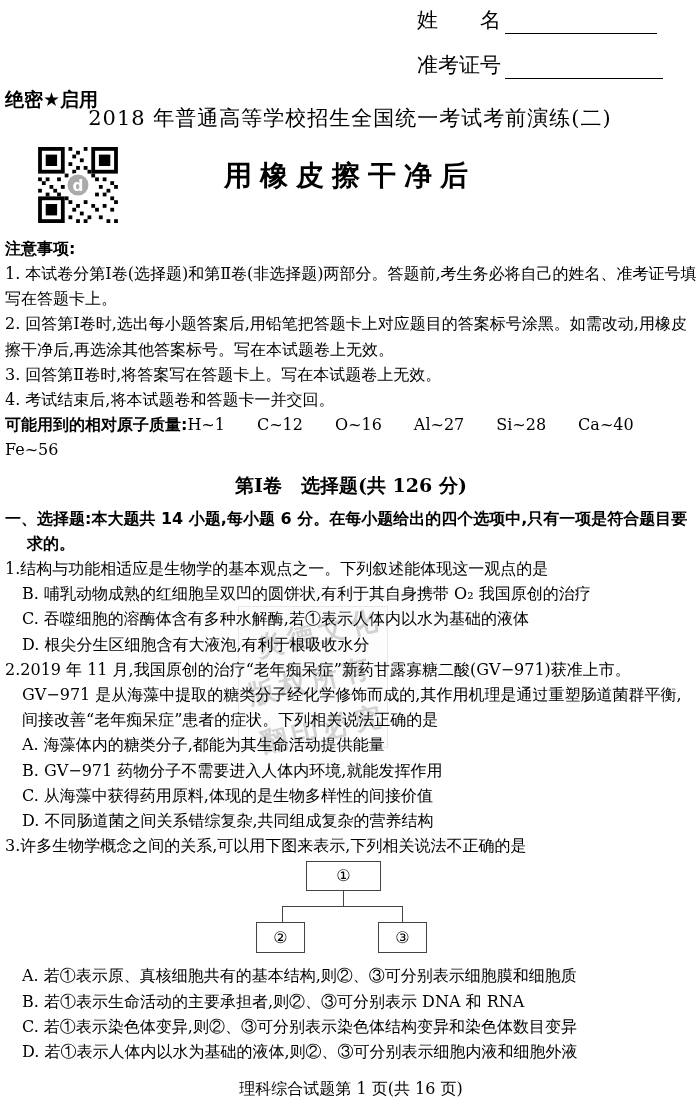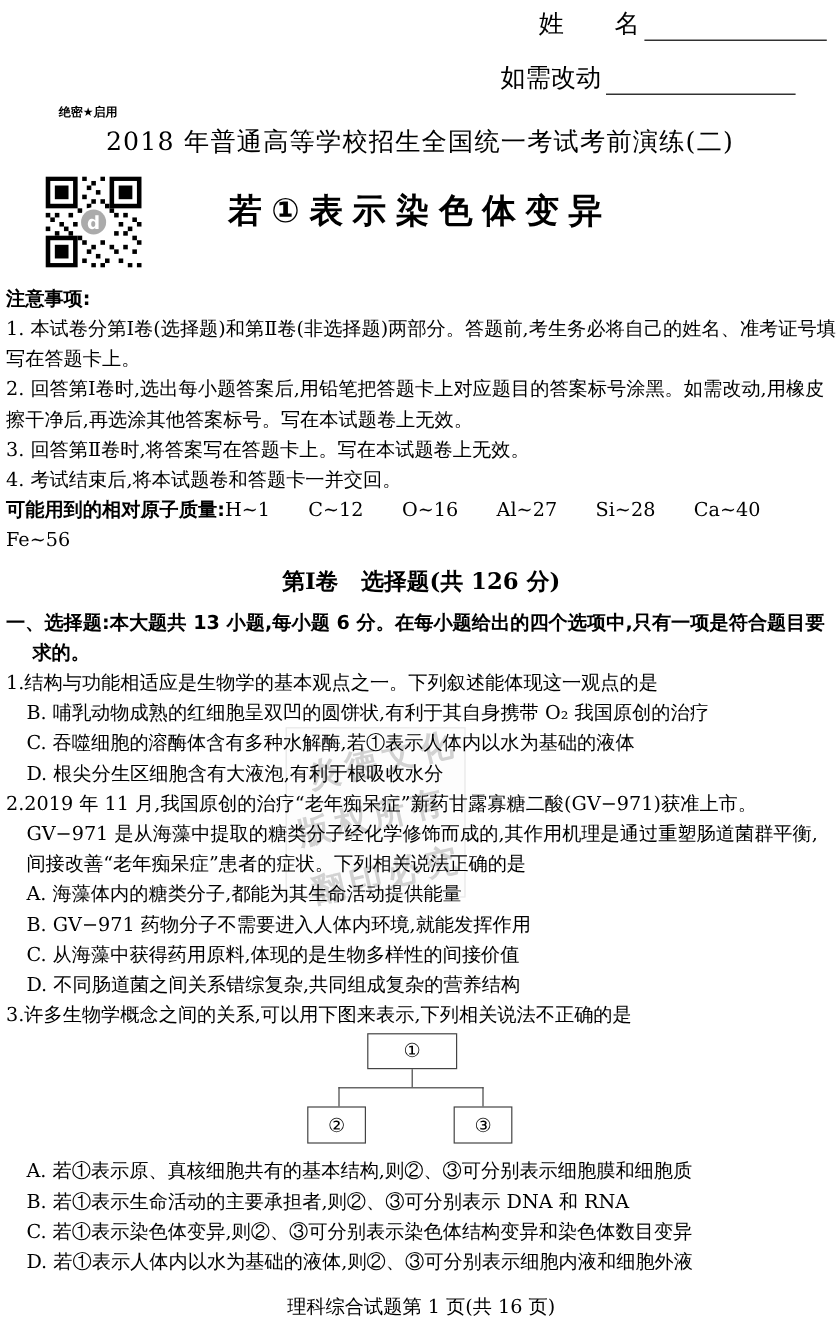--- a/index.html
+++ b/index.html
@@ -8,27 +8,27 @@
     width:700px; height:1107px;
     background:#fff; color:#000;
     font-family:"DejaVu Serif","Liberation Serif",serif;
     font-size:16px;
     position:relative; overflow:hidden;
   }
   .sans { font-family:"DejaVu Sans","Liberation Sans",sans-serif; }
 
   
   .fill-row { position:absolute; left:417px; font-size:21px; white-space:nowrap; }
-  .fill-row.name   { top:6px;margin-left:32px; }
+  .fill-row.name   { top:6px; }
   .fill-row.ticket { top:51px; }
   .blank { display:inline-block; height:22px; border-bottom:1.5px solid #000; vertical-align:bottom; margin-left:4px; }
   .blank.name-blank   { width:152px; }
   .blank.ticket-blank { width:158px; }
 
-  .secrecy { position:absolute; top:87px; left:5px; font-weight:bold; font-size:10px;margin-left:44px; }
+  .secrecy { position:absolute; top:87px; left:5px; font-weight:bold; font-size:19px; }
   .exam-title { position:absolute; top:104px; left:0; width:100%; text-align:center; font-size:21px; letter-spacing:1px; }
   .subject-title { position:absolute; top:157px; left:0; width:100%; text-align:center;
     font-weight:bold; font-size:28px; letter-spacing:8px;
     font-family:"DejaVu Sans","Liberation Sans",sans-serif; }
   .qr { position:absolute; top:147px; left:37px; }
 
   
   .watermark { position:absolute; left:238px; top:606px; width:150px; height:142px;
     border:1px solid rgba(190,190,190,.35); background:rgba(252,252,252,.55); z-index:0; }
   .watermark span { position:absolute; font-size:27px; letter-spacing:5px; white-space:nowrap;
@@ -67,21 +67,21 @@
 </style>
 </head>
 <body>
 
 <div class="page">
 
   <div class="fill-row name">
     <span>姓　　名</span><span class="blank name-blank"></span>
   </div>
   <div class="fill-row ticket">
-    <span>如需改动</span><span class="blank ticket-blank"></span>
+    <span>准考证号</span><span class="blank ticket-blank"></span>
   </div>
 
   <div class="secrecy sans">绝密★启用</div>
   <div class="exam-title">2018 年普通高等学校招生全国统一考试考前演练(二)</div>
 
   <svg class="qr" width="82" height="76" viewBox="0 0 84 80" xmlns="http://www.w3.org/2000/svg">
     <rect x="0" y="0" width="84" height="80" fill="#fff"></rect>
 
     <g fill="#000">
       <rect x="0" y="0" width="28" height="28"></rect>
@@ -146,39 +146,39 @@
         <rect x="28" y="52" width="4" height="4"></rect>
         <rect x="80" y="76" width="4" height="4"></rect>
       <rect x="28" y="28" width="4" height="4"></rect>
     </g>
 
     <circle cx="42" cy="40" r="13" fill="#fff"></circle>
     <circle cx="42" cy="40" r="11" fill="#ababab"></circle>
     <text x="42" y="46" text-anchor="middle" font-size="16" font-weight="bold" fill="#fff" font-family="DejaVu Sans, sans-serif">d</text>
   </svg>
 
-  <div class="subject-title">若①表示染色体变异</div>
+  <div class="subject-title">用橡皮擦干净后</div>
 
   <div class="watermark">
     <span class="wm1">炎德文化</span>
     <span class="wm2">版权所有</span>
     <span class="wm3">翻印必究</span>
   </div>
 
   <div class="content">
     <p class="notice-h">注意事项:</p>
     <p class="note">1. 本试卷分第Ⅰ卷(选择题)和第Ⅱ卷(非选择题)两部分。答题前,考生务必将自己的姓名、准考证号填写在答题卡上。</p>
     <p class="note">2. 回答第Ⅰ卷时,选出每小题答案后,用铅笔把答题卡上对应题目的答案标号涂黑。如需改动,用橡皮擦干净后,再选涂其他答案标号。写在本试题卷上无效。</p>
     <p class="note">3. 回答第Ⅱ卷时,将答案写在答题卡上。写在本试题卷上无效。</p>
     <p class="note">4. 考试结束后,将本试题卷和答题卡一并交回。</p>
 
     <p class="atomic"><span class="atomic-label">可能用到的相对原子质量:</span><span>H~1　　C~12　　O~16　　Al~27　　Si~28　　Ca~40　　Fe~56</span></p>
 
     <p class="part-title">第Ⅰ卷　选择题(共 126 分)</p>
-    <p class="instruction">一、选择题:本大题共 13 小题,每小题 6 分。在每小题给出的四个选项中,只有一项是符合题目要求的。</p>
+    <p class="instruction">一、选择题:本大题共 14 小题,每小题 6 分。在每小题给出的四个选项中,只有一项是符合题目要求的。</p>
 
     <p class="stem">1.结构与功能相适应是生物学的基本观点之一。下列叙述能体现这一观点的是</p>
     <p class="option">B. 哺乳动物成熟的红细胞呈双凹的圆饼状,有利于其自身携带 O₂ 我国原创的治疗</p>
     <p class="option">C. 吞噬细胞的溶酶体含有多种水解酶,若①表示人体内以水为基础的液体</p>
     <p class="option">D. 根尖分生区细胞含有大液泡,有利于根吸收水分</p>
 
     <p class="stem">2.2019 年 11 月,我国原创的治疗“老年痴呆症”新药甘露寡糖二酸(GV−971)获准上市。GV−971 是从海藻中提取的糖类分子经化学修饰而成的,其作用机理是通过重塑肠道菌群平衡,间接改善“老年痴呆症”患者的症状。下列相关说法正确的是</p>
     <p class="option">A. 海藻体内的糖类分子,都能为其生命活动提供能量</p>
     <p class="option">B. GV−971 药物分子不需要进入人体内环境,就能发挥作用</p>
     <p class="option">C. 从海藻中获得药用原料,体现的是生物多样性的间接价值</p>

